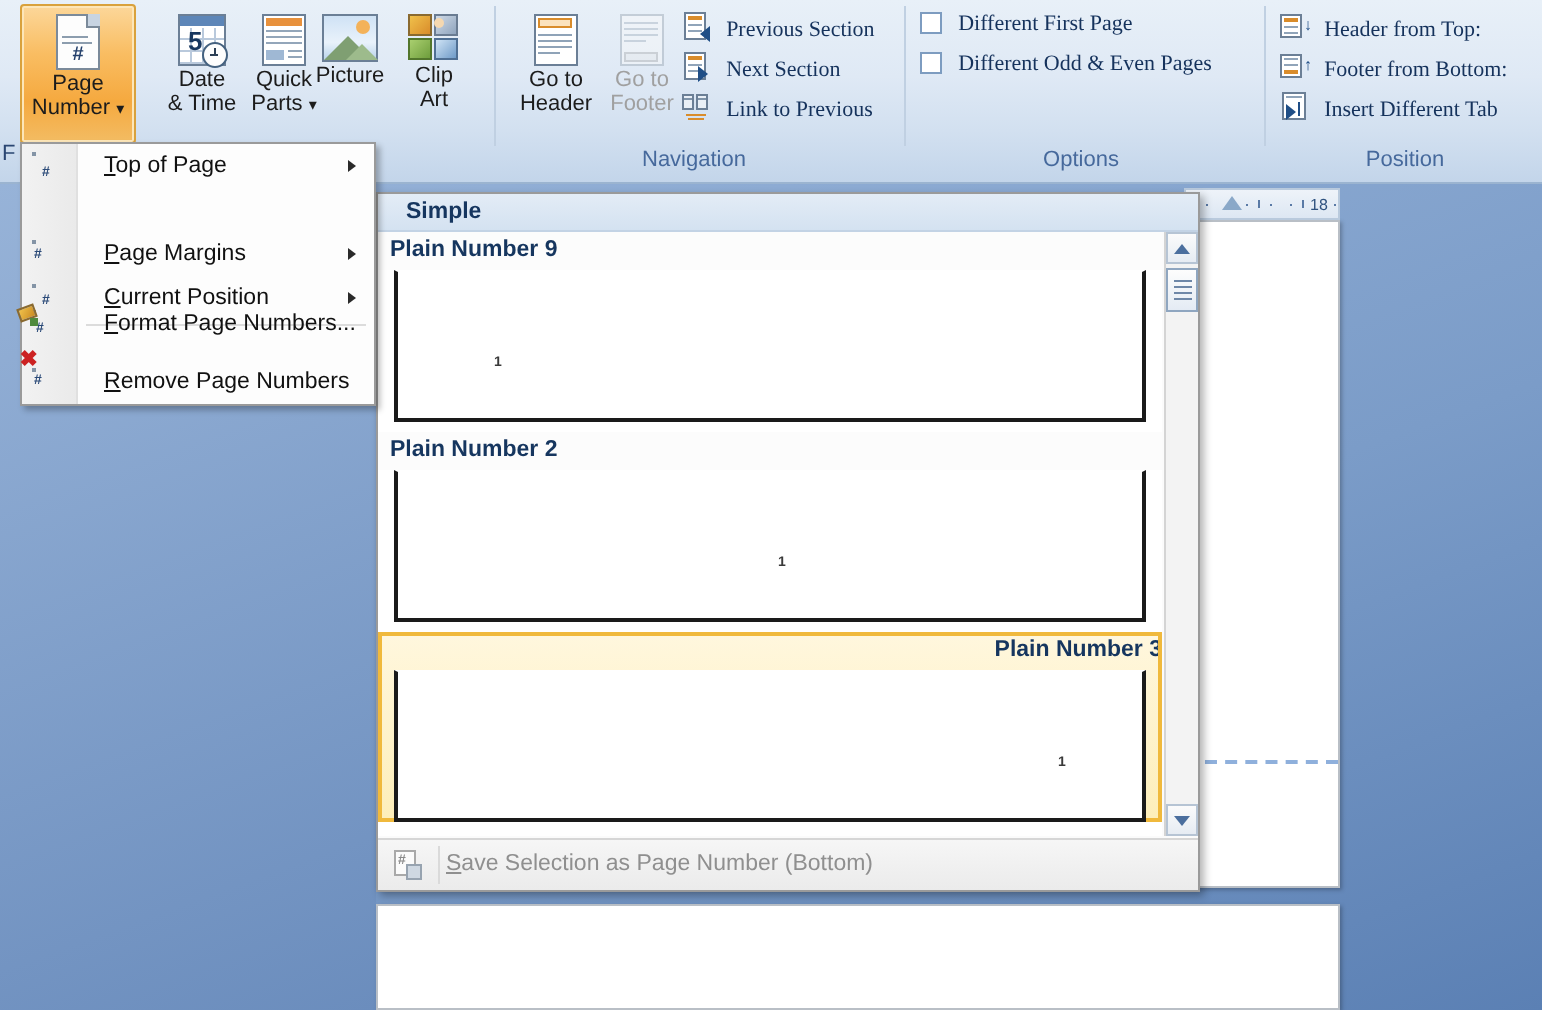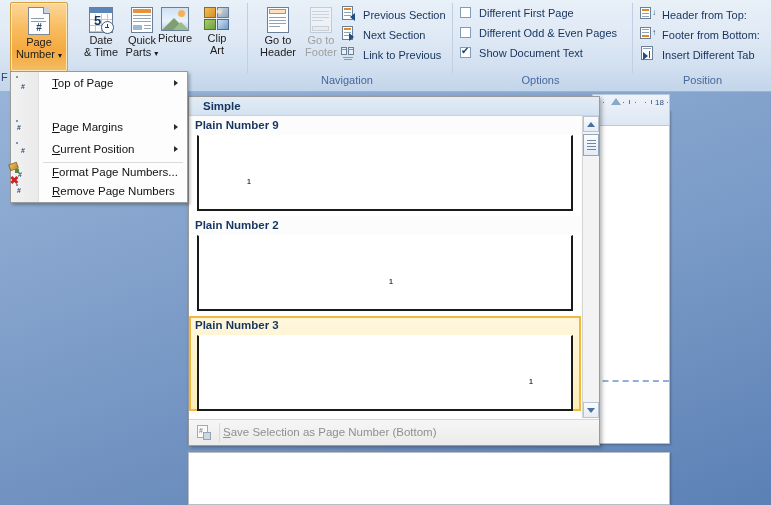--- a/index.html
+++ b/index.html
@@ -60,21 +60,21 @@
     position:absolute; left:0; right:0; text-align:center;
     font-size:10px; color:#24406b; font-weight:bold;
   }
 
   
   .cmdrow {
     position:absolute; height:17px; white-space:nowrap;
     font-size:11px; color:#15325c; cursor:default;
   }
   .cmdrow .ci { display:inline-block; width:15px; height:15px; vertical-align:-3px; margin-right:4px; position:relative; }
-  .cmdrow .ctx { display:inline-block; vertical-align:middle; }
+  .cmdrow .ctx { display:inline-block; vertical-align:middle;font-family:Liberation Serif, serif; }
 
   
   .cbx {
     display:inline-block; width:11px; height:11px; vertical-align:-2px;
     margin-right:5px; background:#fff;
     border:1px solid #7d9cc0; position:relative;
   }
   .cbx.on:after {
     content:"\2714"; position:absolute; left:0px; top:-3px;
     font-size:10px; color:#1f3c66;
@@ -149,21 +149,21 @@
     border-top:1px solid #ffffff; border-bottom:2px solid #1a1a1a;
     position:relative;
   }
   .gitem .pnum {
     position:absolute; top:42px; font-size:7px; color:#3a3a3a; font-weight:bold;
   }
   .gitem.sel {
     background: linear-gradient(180deg,#fff7de 0%,#fdeeb9 100%);
     outline:2px solid #f0b93c; outline-offset:-2px;
   }
-  .gitem.sel .ilabel { background:transparent; }
+  .gitem.sel .ilabel { background:transparent;text-align:right; }
 
   #gvbar {
     position:absolute; right:0; top:19px; width:17px; bottom:27px;
     background:#f3f3f3; border-left:1px solid #d4d4d4;
   }
   .sbtn {
     position:absolute; left:0; width:16px; height:16px;
     background: linear-gradient(180deg,#fbfbfb,#e6ecf3);
     border:1px solid #b6c4d4; cursor:default;
   }
@@ -187,21 +187,21 @@
     position:absolute; left:0; right:0; bottom:0; height:26px;
     background: linear-gradient(180deg,#f6f6f6,#ebebeb);
     border-top:1px solid #d6d6d6;
   }
   #gfooter .fico { position:absolute; left:8px; top:5px; width:16px; height:16px; }
   #gfooter .ftxt { position:absolute; left:34px; top:6px; font-size:11.5px; color:#8f8f8f; }
   #gfooter .fdiv { position:absolute; left:30px; top:3px; bottom:3px; width:1px; background:#dadada; }
 
   
   #ruler {
-    position:absolute; left:592px; top:94px; width:78px; height:32px;
+    position:absolute; left:592px; top:94px; width:78px; height:16px;
     background: linear-gradient(180deg,#eef3f9,#dde7f3);
     border:1px solid #b9cadd; z-index:10;
     font-size:8px; color:#3c5d89; overflow:hidden;
   }
   #ruler .tick { position:absolute; top:5px; width:1px; height:4px; background:#5a7aa6; }
   #ruler .dot  { position:absolute; top:7px; width:1px; height:1px; background:#5a7aa6; }
   #ruler .rnum { position:absolute; top:3px; font-size:8px; color:#2f527f; }
   #ruler .indent {
     position:absolute; left:18px; top:3px; width:0;height:0;
     border-left:5px solid transparent; border-right:5px solid transparent;
@@ -416,24 +416,20 @@
   <div class="rgroup" style="left:454px; width:173px;">
     <div class="gbody">
       <div class="cmdrow" style="left:6px; top:6px;">
         <span class="cbx"></span>
         <span class="ctx">Different First Page</span>
       </div>
       <div class="cmdrow" style="left:6px; top:26px;">
         <span class="cbx"></span>
         <span class="ctx">Different Odd &amp; Even Pages</span>
       </div>
-      <div class="cmdrow" style="left:6px; top:46px;">
-        <span class="cbx on"></span>
-        <span class="ctx">Show Document Text</span>
-      </div>
     </div>
     <div class="glabel">Options</div>
   </div>
 
   <div class="gsep" style="left:632px;"></div>
 
   <div class="rgroup" style="left:634px; width:137px;">
     <div class="gbody">
       <div class="cmdrow" style="left:6px; top:6px;">
         <span class="ci">
@@ -502,21 +498,21 @@
     <span class="mico">
       <span class="mdoc"><span class="p"></span>
         <span class="h2" style="left:5px;top:5px">#</span></span>
     </span>
     <span class="mtxt"><u>C</u>urrent Position</span>
     <span class="marr"></span>
   </div>
 
   <div class="msep" style="top:90px;"></div>
 
-  <div class="mitem" style="top:91px;">
+  <div class="mitem" style="top:81px;">
     <span class="mico">
       <span class="mdoc"><span class="p"></span>
         <span class="h2" style="left:2px;top:6px">#</span>
         <span style="position:absolute;right:-2px;top:-2px;width:9px;height:7px;background:linear-gradient(135deg,#f0c14b,#c98a22);border:1px solid #8a6a30;transform:rotate(-20deg);"></span>
         <span style="position:absolute;right:-3px;top:4px;width:4px;height:4px;background:#4f8a3d;"></span></span>
     </span>
     <span class="mtxt"><u>F</u>ormat Page Numbers...</span>
   </div>
 
   <div class="mitem" style="top:110px;">

